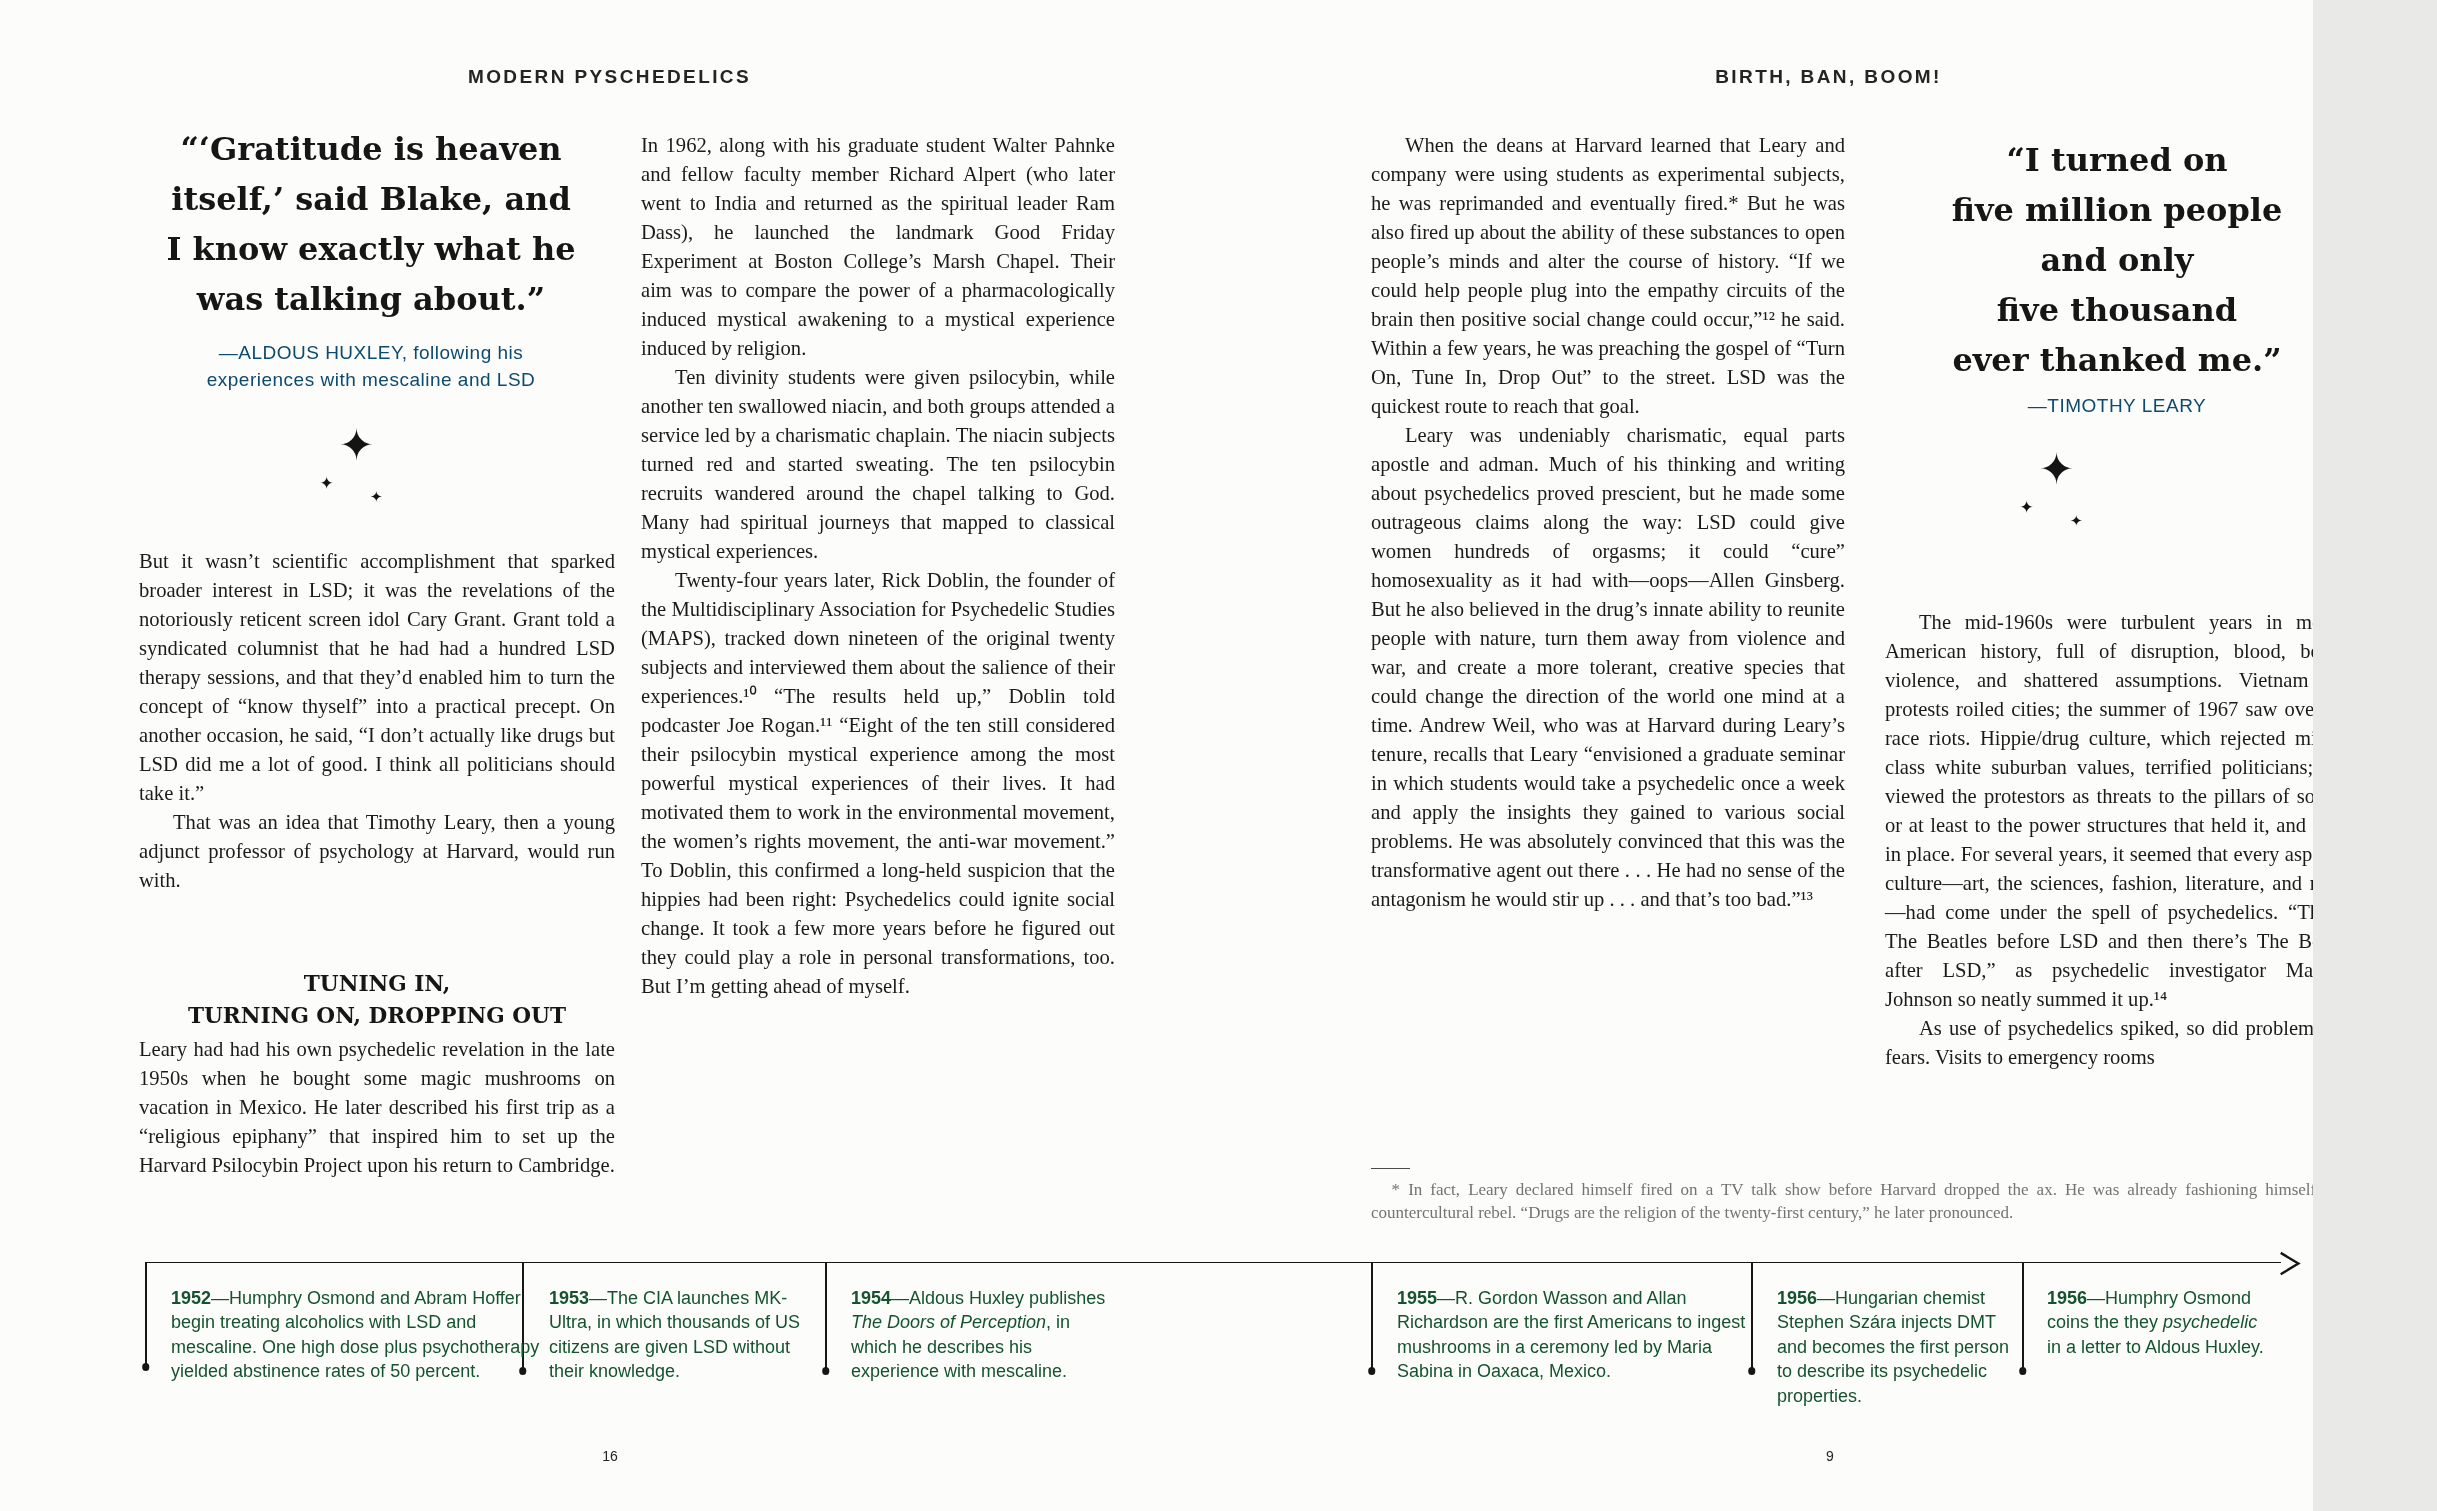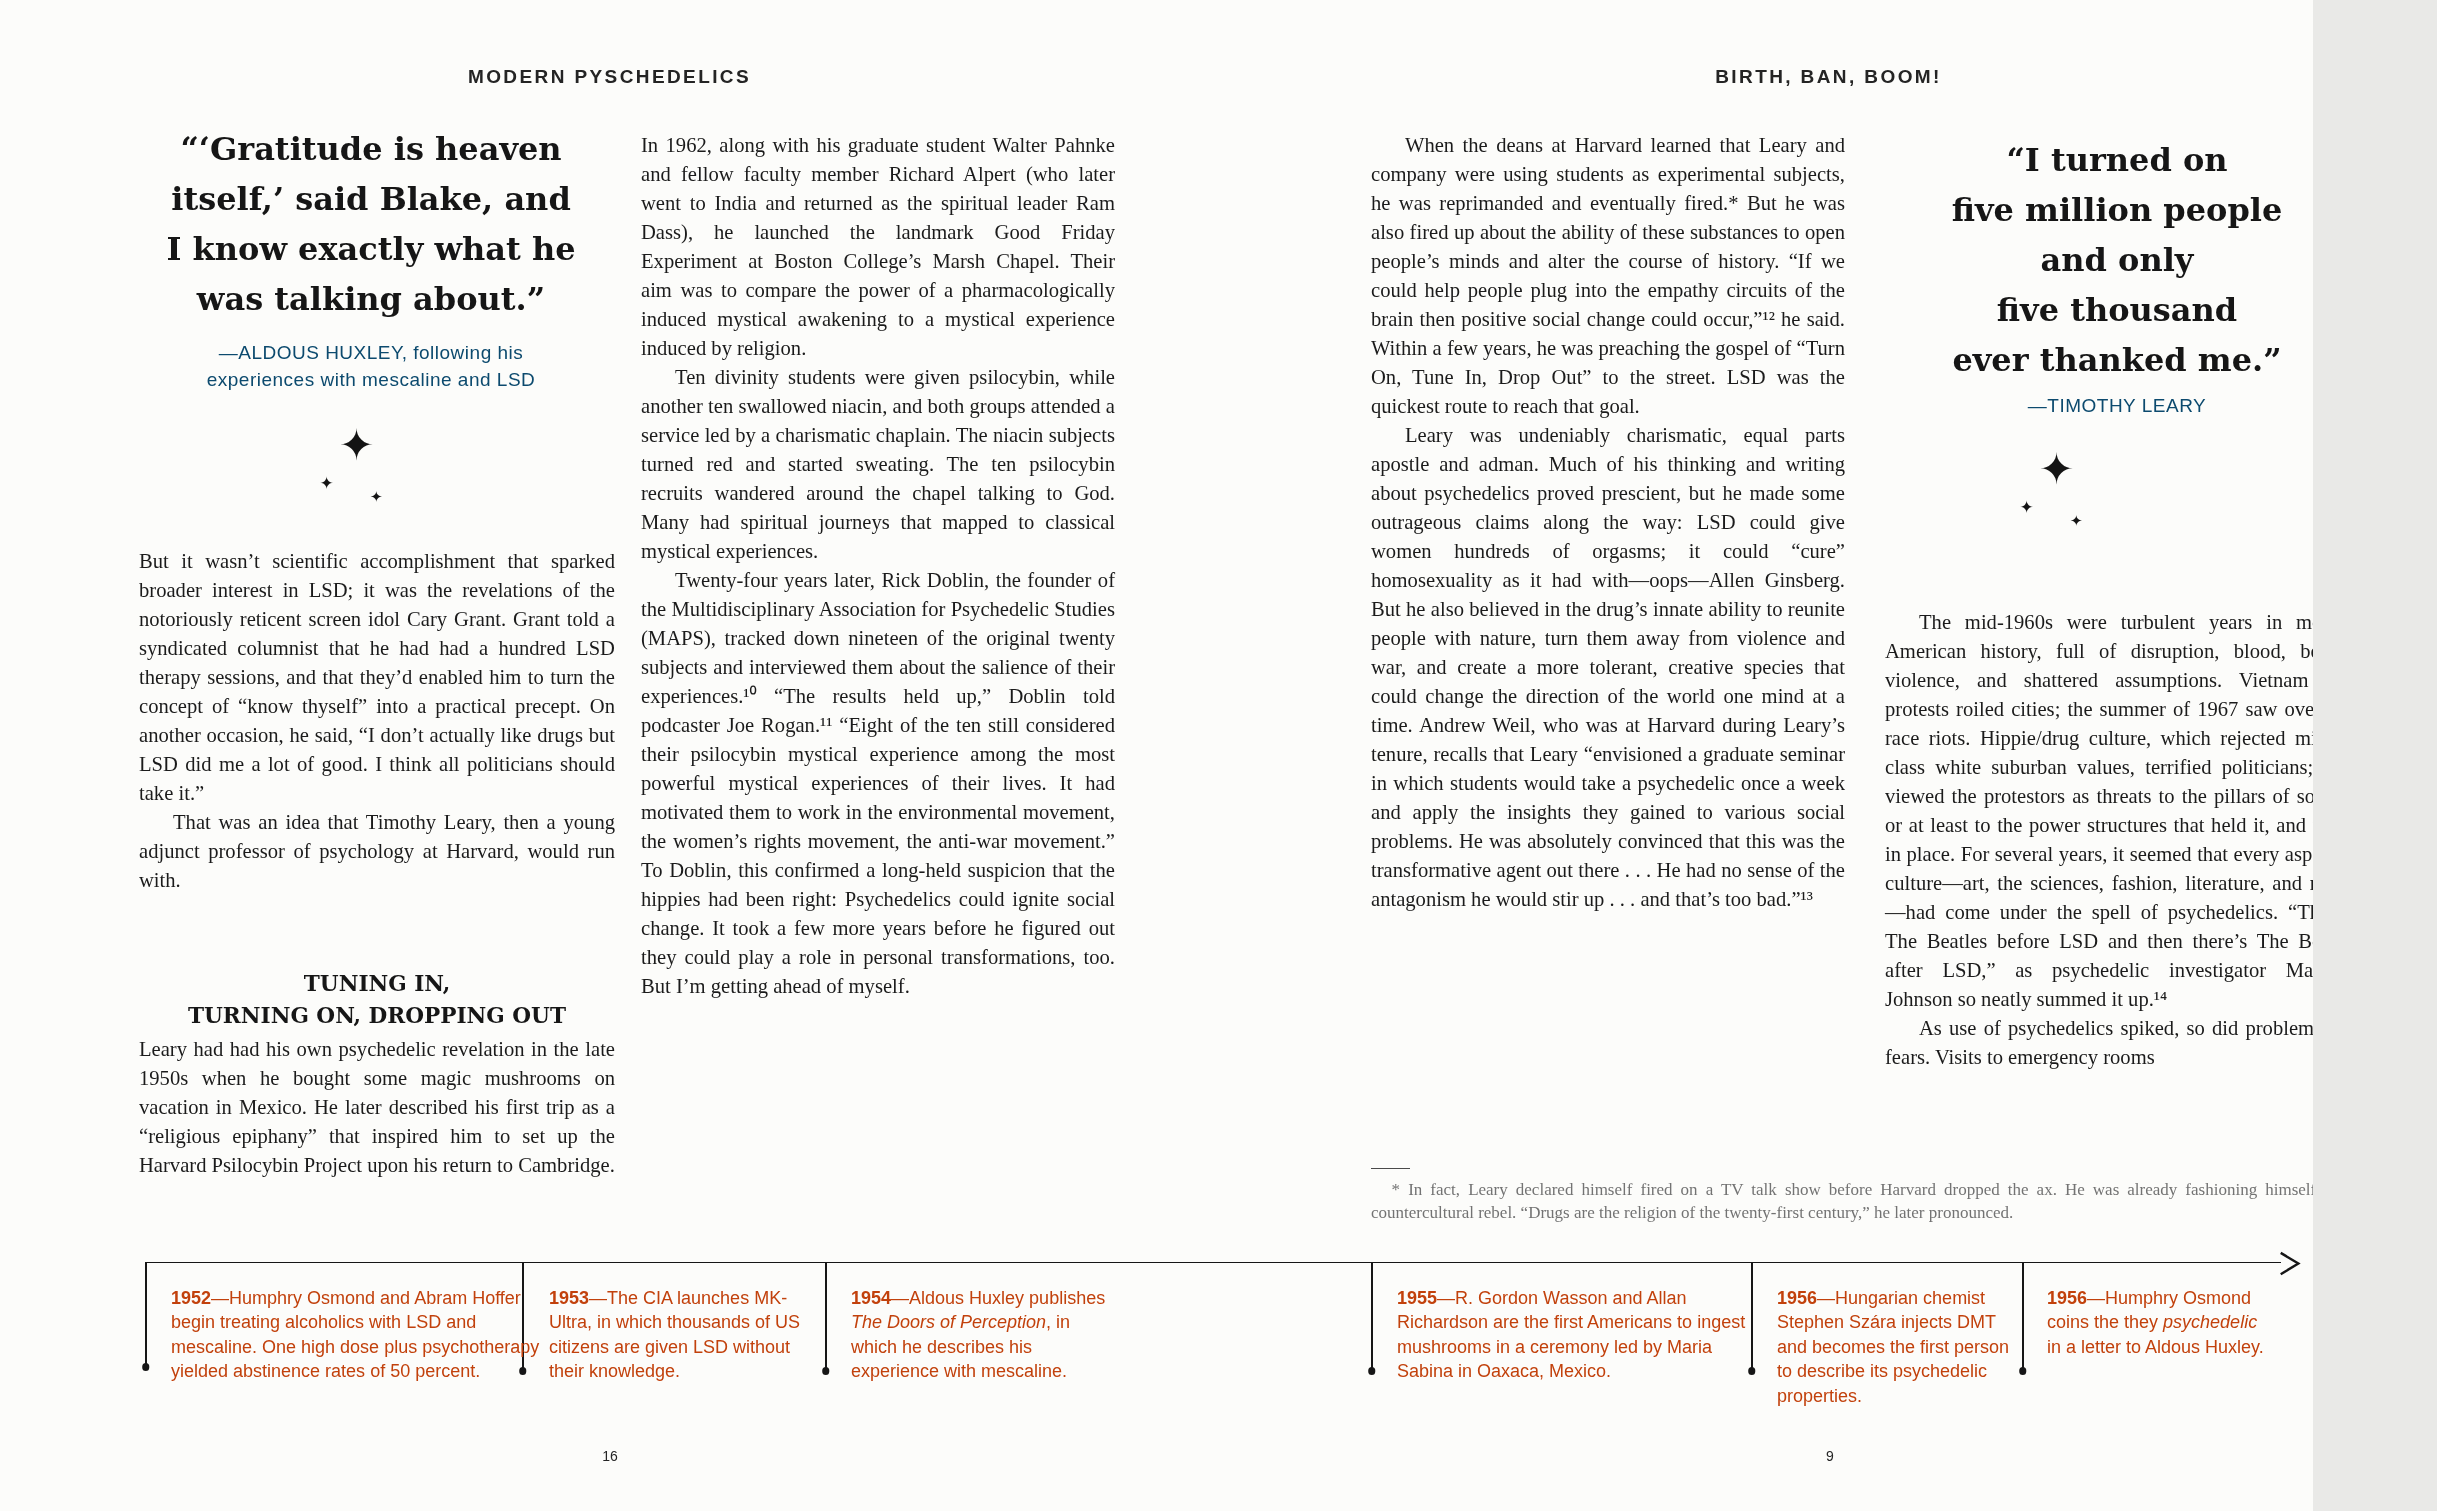--- a/index.html
+++ b/index.html
@@ -21,21 +21,21 @@
   .sp-big{font-size:43px;left:24.4px;top:0;}
   .sp-small1{font-size:17px;left:5.6px;top:51px;}
   .sp-small2{font-size:15px;left:56px;top:66px;}
   .footrule{width:39px;border-top:1.9px solid #4a4a4a;}
   .footnote{font-size:17px;line-height:23.4px;text-align:justify;text-indent:20.6px;color:#737373;}
   .pagenum{font-family:"Liberation Sans",sans-serif;font-size:14px;color:#242424;text-align:center;}
   .tl-line{border-top:1.9px solid #161616;}
   .tl-tick{width:1.9px;background:#161616;}
   .tl-tick::after{content:"";position:absolute;left:50%;bottom:-3.8px;transform:translateX(-50%);
                   width:7.5px;height:7.5px;border-radius:50%;background:#161616;}
-  .tl-entry{font-family:"Liberation Sans",sans-serif;font-size:18px;line-height:24.4px;color:#c2410c;}
+  .tl-entry{font-family:"Liberation Sans",sans-serif;font-size:18px;line-height:24.4px;color:#14532d;}
   .tl-entry .yr{font-weight:bold;}
   .tl-entry .it{font-style:italic;}
 </style>
 </head>
 <body>
 
 <div class="spread">
 
   <div class="abs runhead" style="left:0;top:70;width:1219px;top:66px;">MODERN PYSCHEDELICS</div>
 

